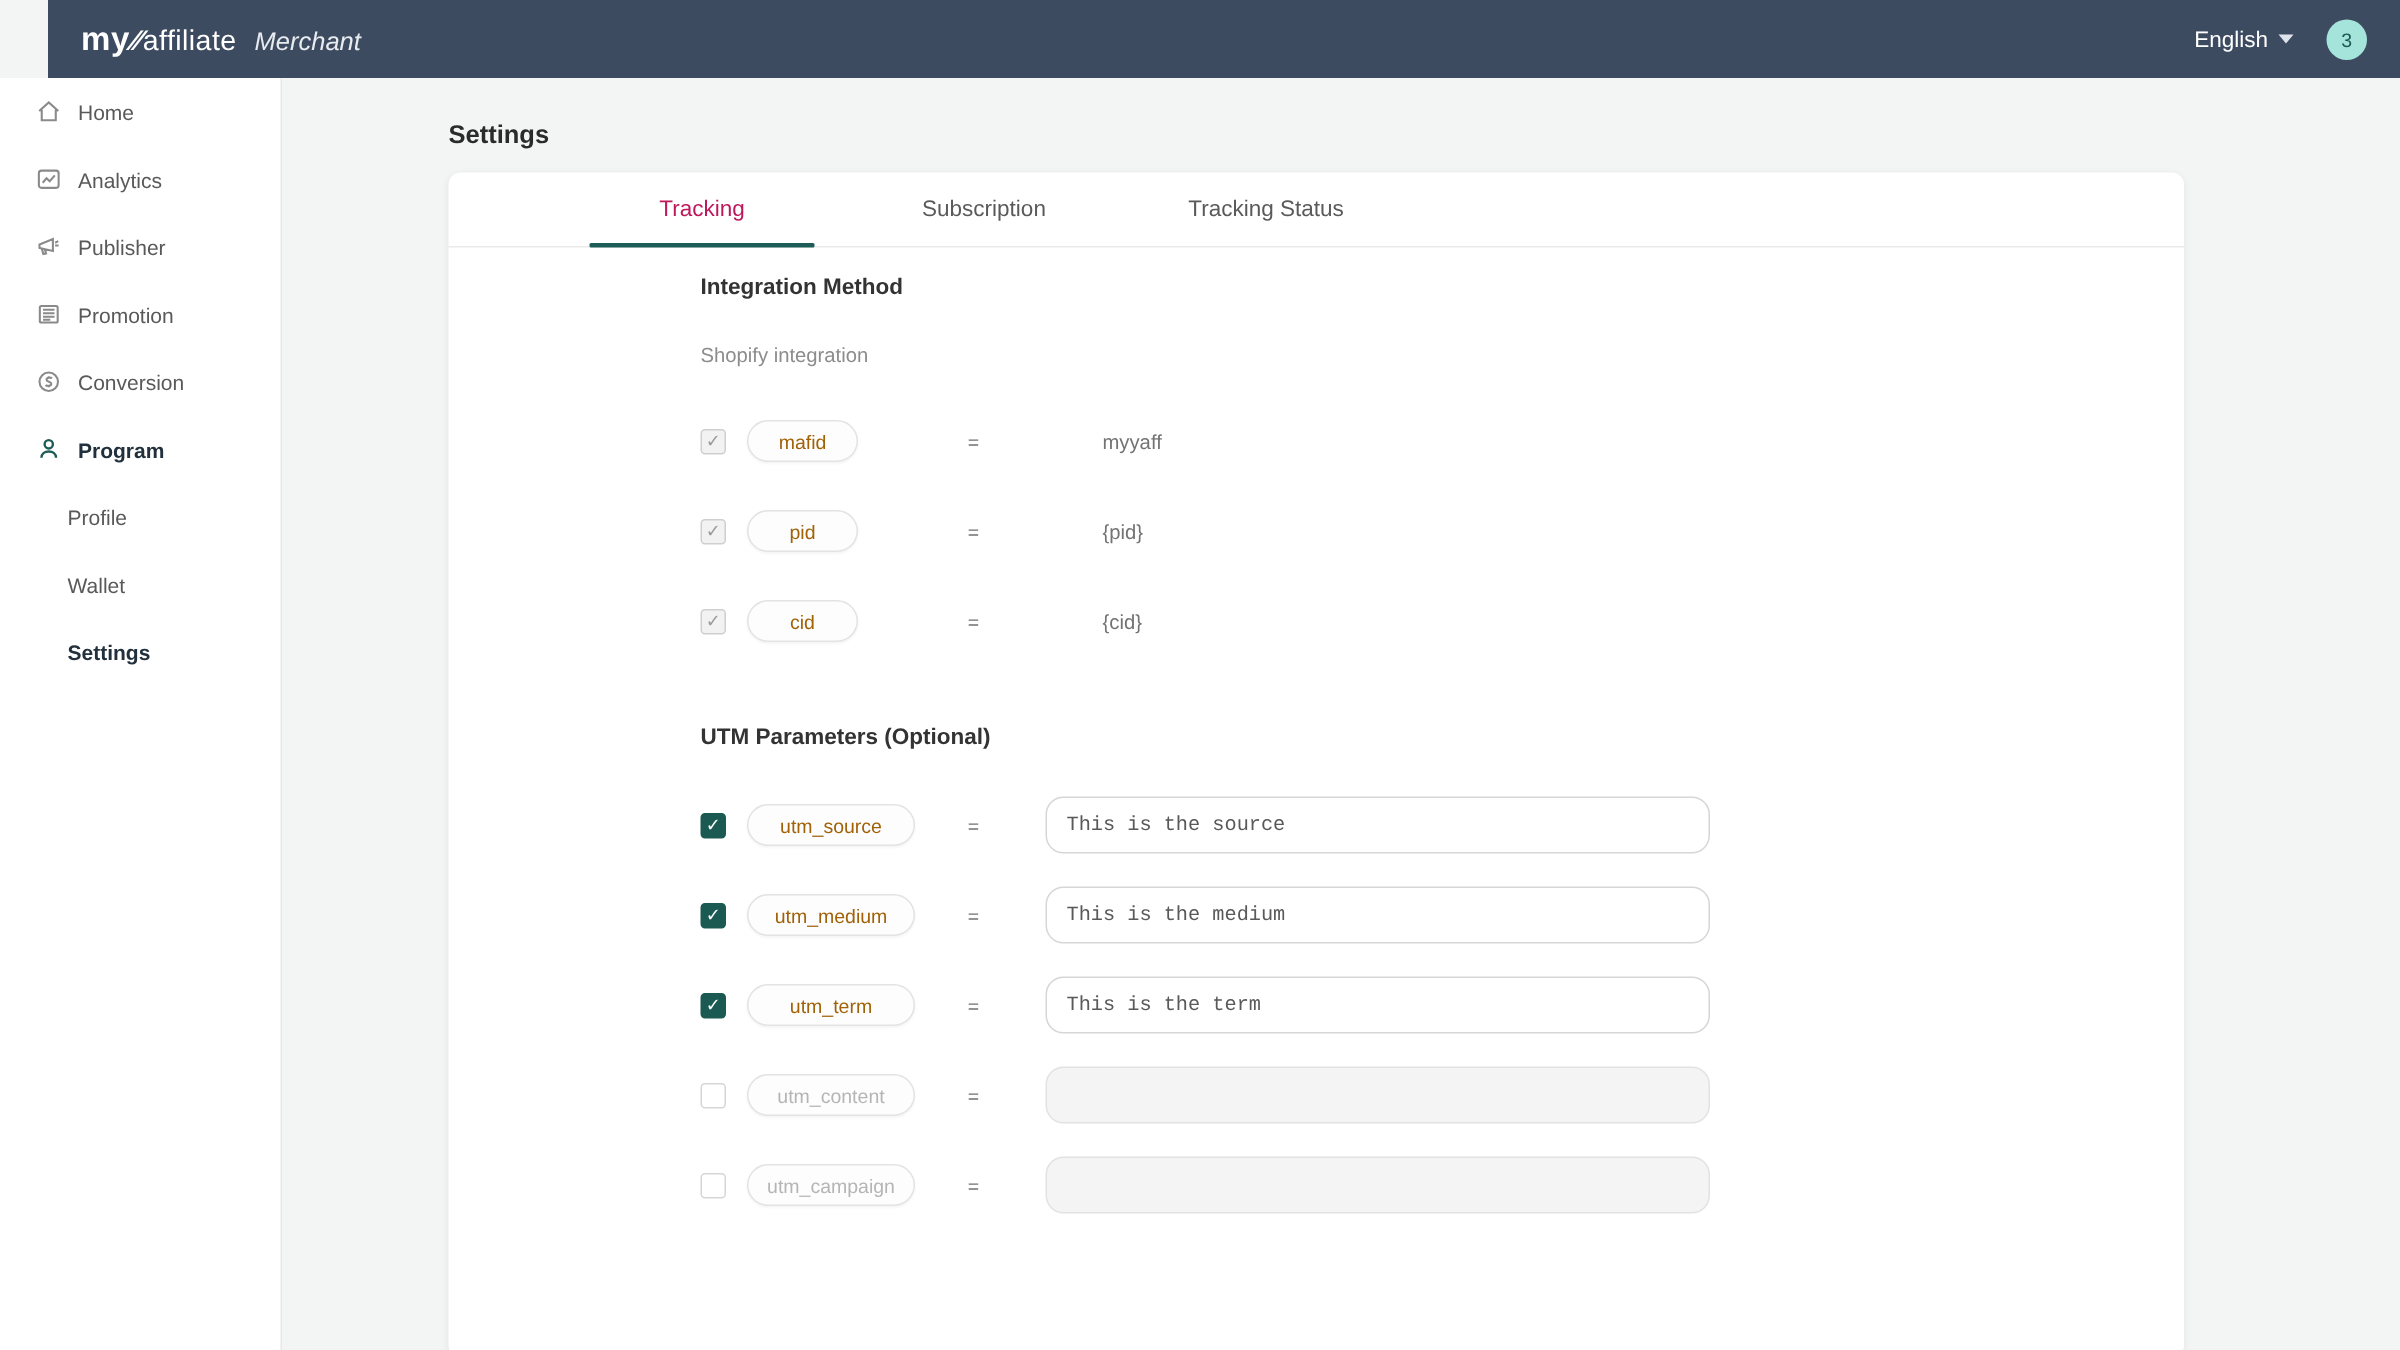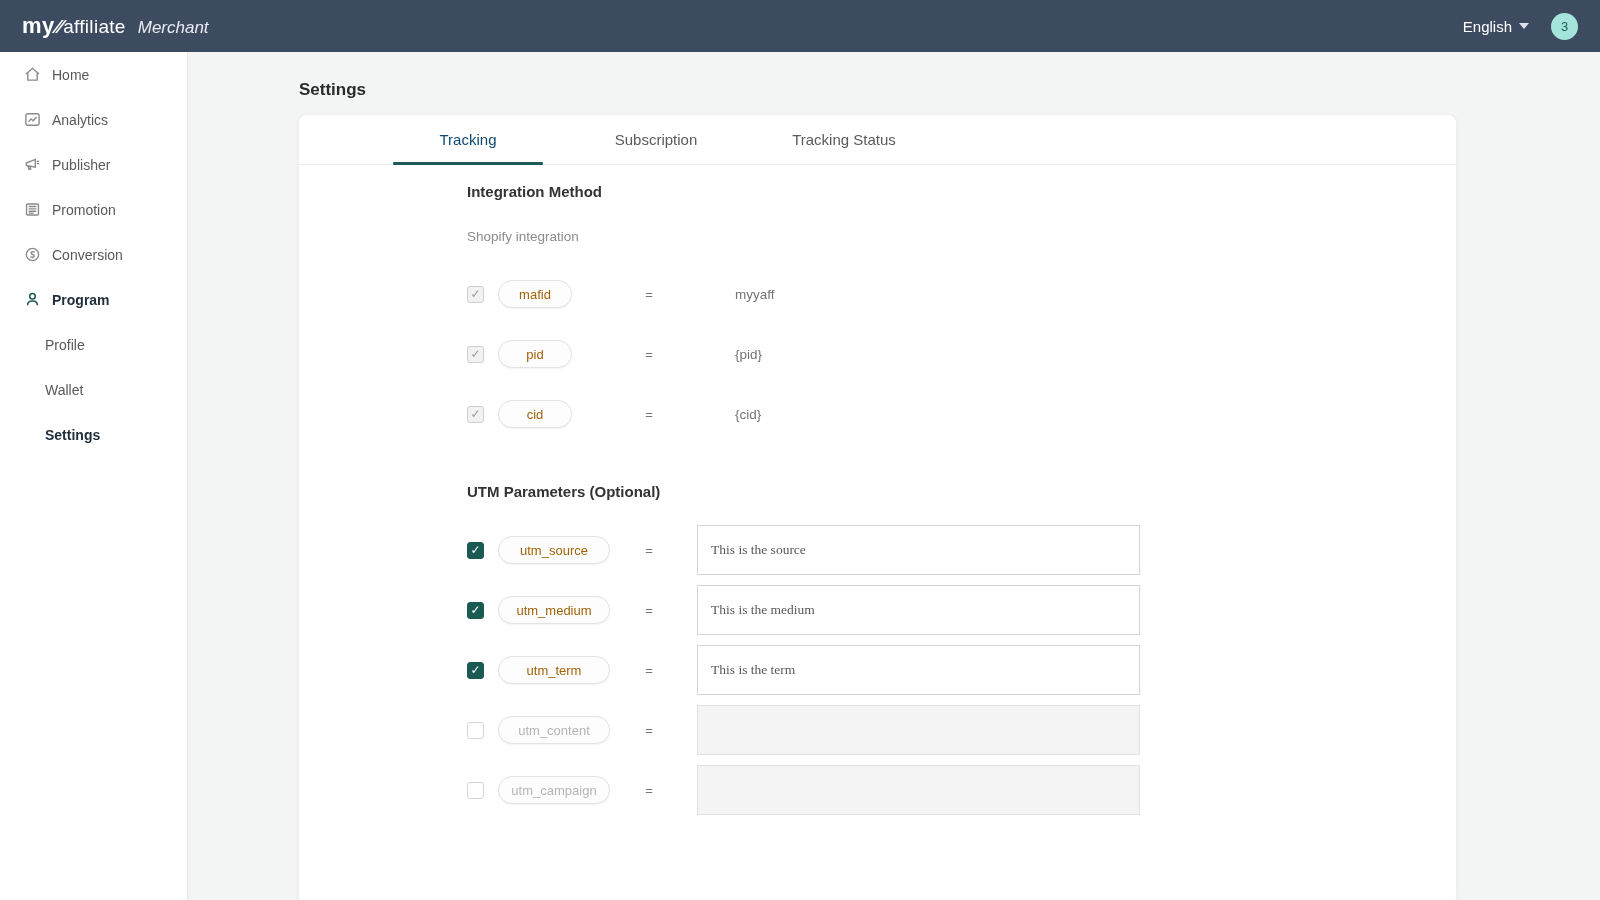--- a/index.html
+++ b/index.html
@@ -1,21 +1,21 @@
 <!DOCTYPE html>
 <html><head>
 <meta charset="utf-8">
 <style>
   * { margin:0; padding:0; box-sizing:border-box; }
   html,body { width:1600px; height:900px; overflow:hidden;
     font-family:"Liberation Sans", sans-serif; background:#f3f4f4; color:#333; }
 
   
   .topbar { height:52px; background:#3d4b61; display:flex; align-items:center;
-    justify-content:space-between; padding:0 22px; }
+    justify-content:space-between; padding:0 22px;margin-left:32px; }
   .brand { display:flex; align-items:baseline; color:#fff; }
   .brand-bold { font-size:22px; font-weight:bold; letter-spacing:.5px; }
   .brand-slashes { font-size:19px; font-weight:bold; font-style:italic; margin:0 1px 0 1px; }
   .brand-light { font-size:19px; font-weight:400; letter-spacing:.3px; }
   .brand-product { font-size:17px; font-style:italic; margin-left:12px; color:#e8ebef; }
   .topbar-right { display:flex; align-items:center; }
   .lang { display:flex; align-items:center; color:#fff; font-size:15px; cursor:pointer; }
   .caret { width:0; height:0; border-left:5px solid transparent; border-right:5px solid transparent;
     border-top:6px solid #dfe4ea; margin-left:7px; }
   .avatar { width:27px; height:27px; border-radius:50%; background:#a5e4da; color:#1d5a53;
@@ -37,21 +37,21 @@
   .main { flex:1; padding:28px 0 0 111px; }
   .page-title { font-size:17px; font-weight:bold; color:#2b2b2b; }
 
   .card { margin-top:15px; width:1157px; height:790px; background:#fff; border-radius:8px;
     box-shadow:0 1px 5px rgba(0,0,0,.07); }
 
   
   .tab-strip { height:50px; display:flex; padding-left:94px; border-bottom:1px solid #eaeaea; }
   .tab { width:150px; margin-right:38px; text-align:center; line-height:50px; font-size:15px;
     color:#5a5a5a; cursor:pointer; position:relative; }
-  .tab.active { color:#0c4a6e; }
+  .tab.active { color:#be185d; }
   .tab.active::after { content:""; position:absolute; left:0; right:0; bottom:-1px; height:3px;
     background:#1e5c57; border-radius:1px; }
 
   
   .content { padding-left:168px; }
   .sec-h { font-size:15px; font-weight:bold; color:#333; line-height:22px; }
   .h-integration { margin-top:16px; }
   .sub-val { margin-top:24px; font-size:13.5px; color:#8c8c8c; line-height:20px; }
   .h-core { margin-top:48px; }
   .h-utm { margin-top:37px; }
@@ -67,23 +67,23 @@
   .pill-wrap { width:145px; margin-left:14px; }
   .pill { display:inline-flex; align-items:center; justify-content:center; height:28px;
     border:1px solid #e3e3e3; border-radius:15px; background:#fdfdfd;
     box-shadow:0 1px 2px rgba(0,0,0,.05); font-size:13px; color:#a16207; }
   .pill.w-core { width:74px; }
   .pill.w-utm { width:112px; }
   .pill.dim { color:#b5b5b5; }
 
   .eq { width:12px; text-align:center; font-size:13px; color:#737373; }
   .val { margin-left:80px; font-size:13.5px; color:#737373; }
-  .p-input { margin-left:42px; width:443px; height:50px; border:1px solid #d6d6d6;
-    border-radius:0; padding:0 13px; font-size:13.5px; color:#595959; background:#fff;
-    font-family:Liberation Serif, serif; outline:none; }
+  .p-input { margin-left:42px; width:443px; height:38px; border:1px solid #d6d6d6;
+    border-radius:12px; padding:0 13px; font-size:13.5px; color:#595959; background:#fff;
+    font-family:Liberation Mono, monospace; outline:none; }
   .p-input:disabled { background:#f4f4f4; border-color:#e2e2e2; }
 </style>
 </head>
 <body>
 
 <header class="topbar">
   <div class="brand">
     <span class="brand-bold">my</span>
     <span class="brand-slashes">∕∕</span>
     <span class="brand-light">affiliate</span>

